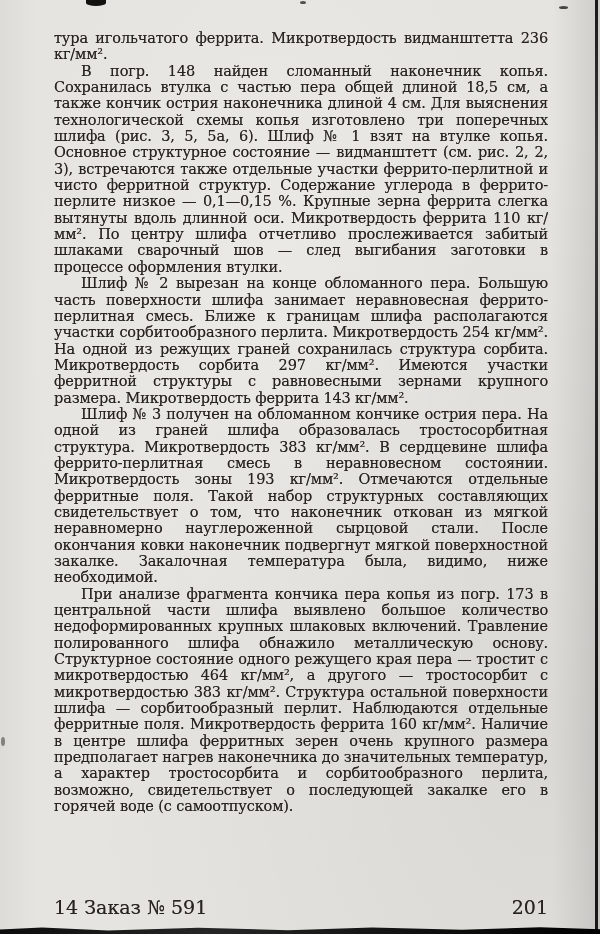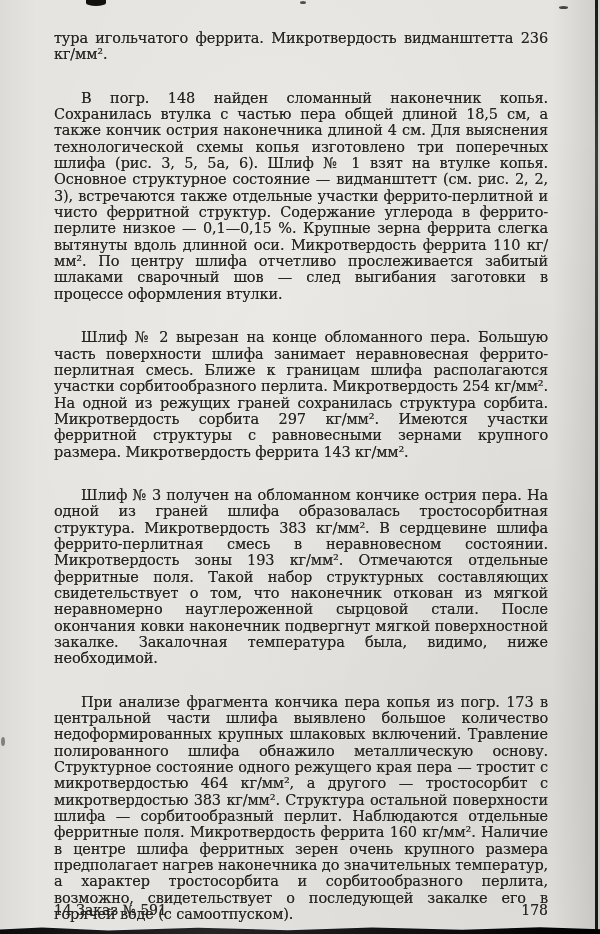--- a/index.html
+++ b/index.html
@@ -29,31 +29,30 @@
     line-height: 16.35px;
     letter-spacing: -0.15px;
     text-shadow: 0 0 0.4px rgba(20,18,16,0.55);
   }
   .text-block p {
     margin: 0;
     text-align: justify;
   }
   .text-block p:not(:first-child) {
     text-indent: 27px;
-    margin-top: 27px;
   }
   .page-footer {
     position: absolute;
     left: 54px;
     width: 494px;
     bottom: 16px;
     display: flex;
     justify-content: space-between;
     align-items: baseline;
-    font-size: 14px;
+    font-size: 19px;
     text-shadow: 0 0 0.4px rgba(20,18,16,0.55);
   }
   
   .edge-right-line {
     position: absolute;
     top: 0;
     bottom: 0;
     right: 2px;
     width: 3px;
     background: linear-gradient(to bottom, #000 0%, #2b2b2b 18%, #101010 45%, #000 75%, #000 100%);
@@ -82,21 +81,21 @@
   <div class="text-block">
     <p>тура игольчатого феррита. Микротвердость видманштетта 236 кг/мм².</p>
     <p>В погр. 148 найден сломанный наконечник копья. Сохранилась втулка с частью пера общей длиной 18,5 см, а также кончик острия наконечника длиной 4 см. Для выяснения технологической схемы копья изготовлено три поперечных шлифа (рис. 3, 5, 5а, 6). Шлиф № 1 взят на втулке копья. Основное структурное состояние — видманштетт (см. рис. 2, 2, 3), встречаются также отдельные участки феррито-перлитной и чисто ферритной структур. Содержание углерода в феррито-перлите низкое — 0,1—0,15 %. Крупные зерна феррита слегка вытянуты вдоль длинной оси. Микротвердость феррита 110 кг/мм². По центру шлифа отчетливо прослеживается забитый шлаками сварочный шов — след выгибания заготовки в процессе оформления втулки.</p>
     <p>Шлиф № 2 вырезан на конце обломанного пера. Большую часть поверхности шлифа занимает неравновесная феррито-перлитная смесь. Ближе к границам шлифа располагаются участки сорбитообразного перлита. Микротвердость 254 кг/мм². На одной из режущих граней сохранилась структура сорбита. Микротвердость сорбита 297 кг/мм². Имеются участки ферритной структуры с равновесными зернами крупного размера. Микротвердость феррита 143 кг/мм².</p>
     <p>Шлиф № 3 получен на обломанном кончике острия пера. На одной из граней шлифа образовалась тростосорбитная структура. Микротвердость 383 кг/мм². В сердцевине шлифа феррито-перлитная смесь в неравновесном состоянии. Микротвердость зоны 193 кг/мм². Отмечаются отдельные ферритные поля. Такой набор структурных составляющих свидетельствует о том, что наконечник откован из мягкой неравномерно науглероженной сырцовой стали. После окончания ковки наконечник подвергнут мягкой поверхностной закалке. Закалочная температура была, видимо, ниже необходимой.</p>
     <p>При анализе фрагмента кончика пера копья из погр. 173 в центральной части шлифа выявлено большое количество недоформированных крупных шлаковых включений. Травление полированного шлифа обнажило металлическую основу. Структурное состояние одного режущего края пера — тростит с микротвердостью 464 кг/мм², а другого — тростосорбит с микротвердостью 383 кг/мм². Структура остальной поверхности шлифа — сорбитообразный перлит. Наблюдаются отдельные ферритные поля. Микротвердость феррита 160 кг/мм². Наличие в центре шлифа ферритных зерен очень крупного размера предполагает нагрев наконечника до значительных температур, а характер тростосорбита и сорбитообразного перлита, возможно, свидетельствует о последующей закалке его в горячей воде (с самоотпуском).</p>
   </div>
 
   <div class="page-footer">
     <span>14 Заказ № 591</span>
-    <span>178</span>
+    <span>201</span>
   </div>
 
   <div class="edge-right-line"></div>
   <div class="edge-bottom-band"></div>
   <div class="speck speck-a"></div>
   <div class="speck speck-b"></div>
   <div class="speck speck-c"></div>
   <div class="speck speck-d"></div>
 
 </div>

